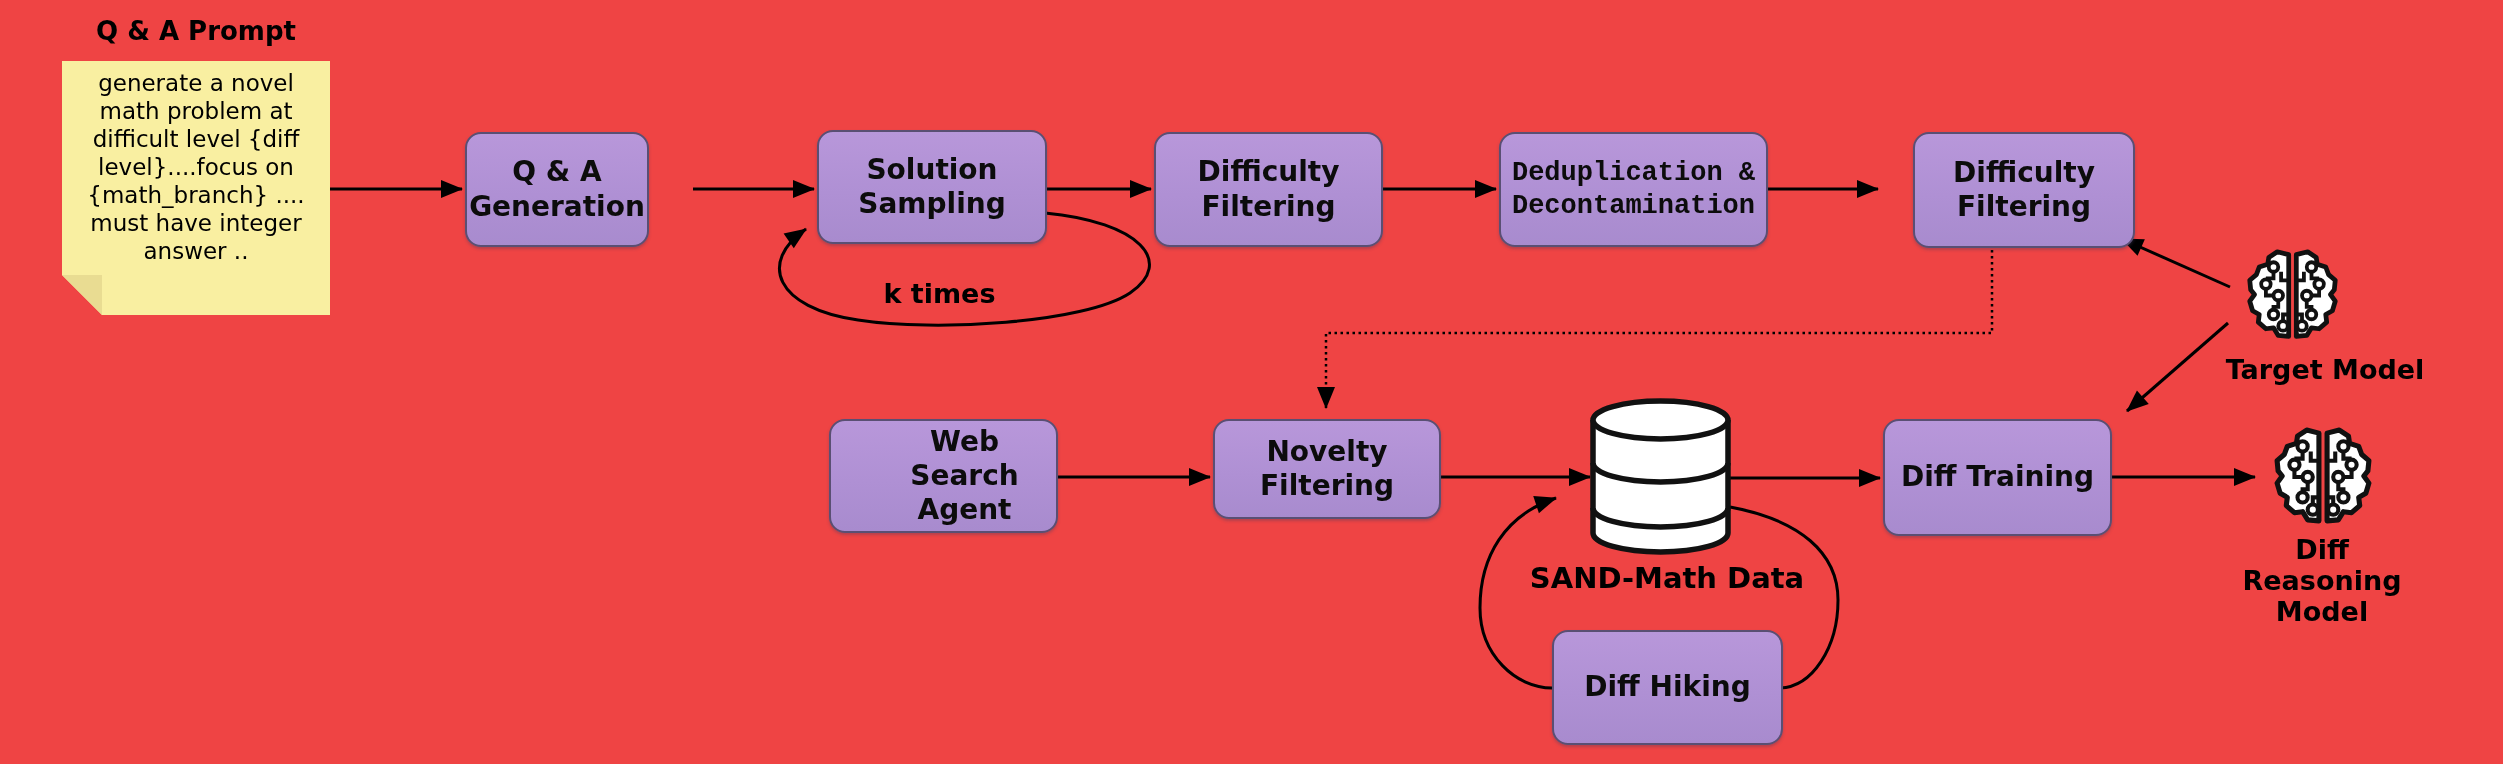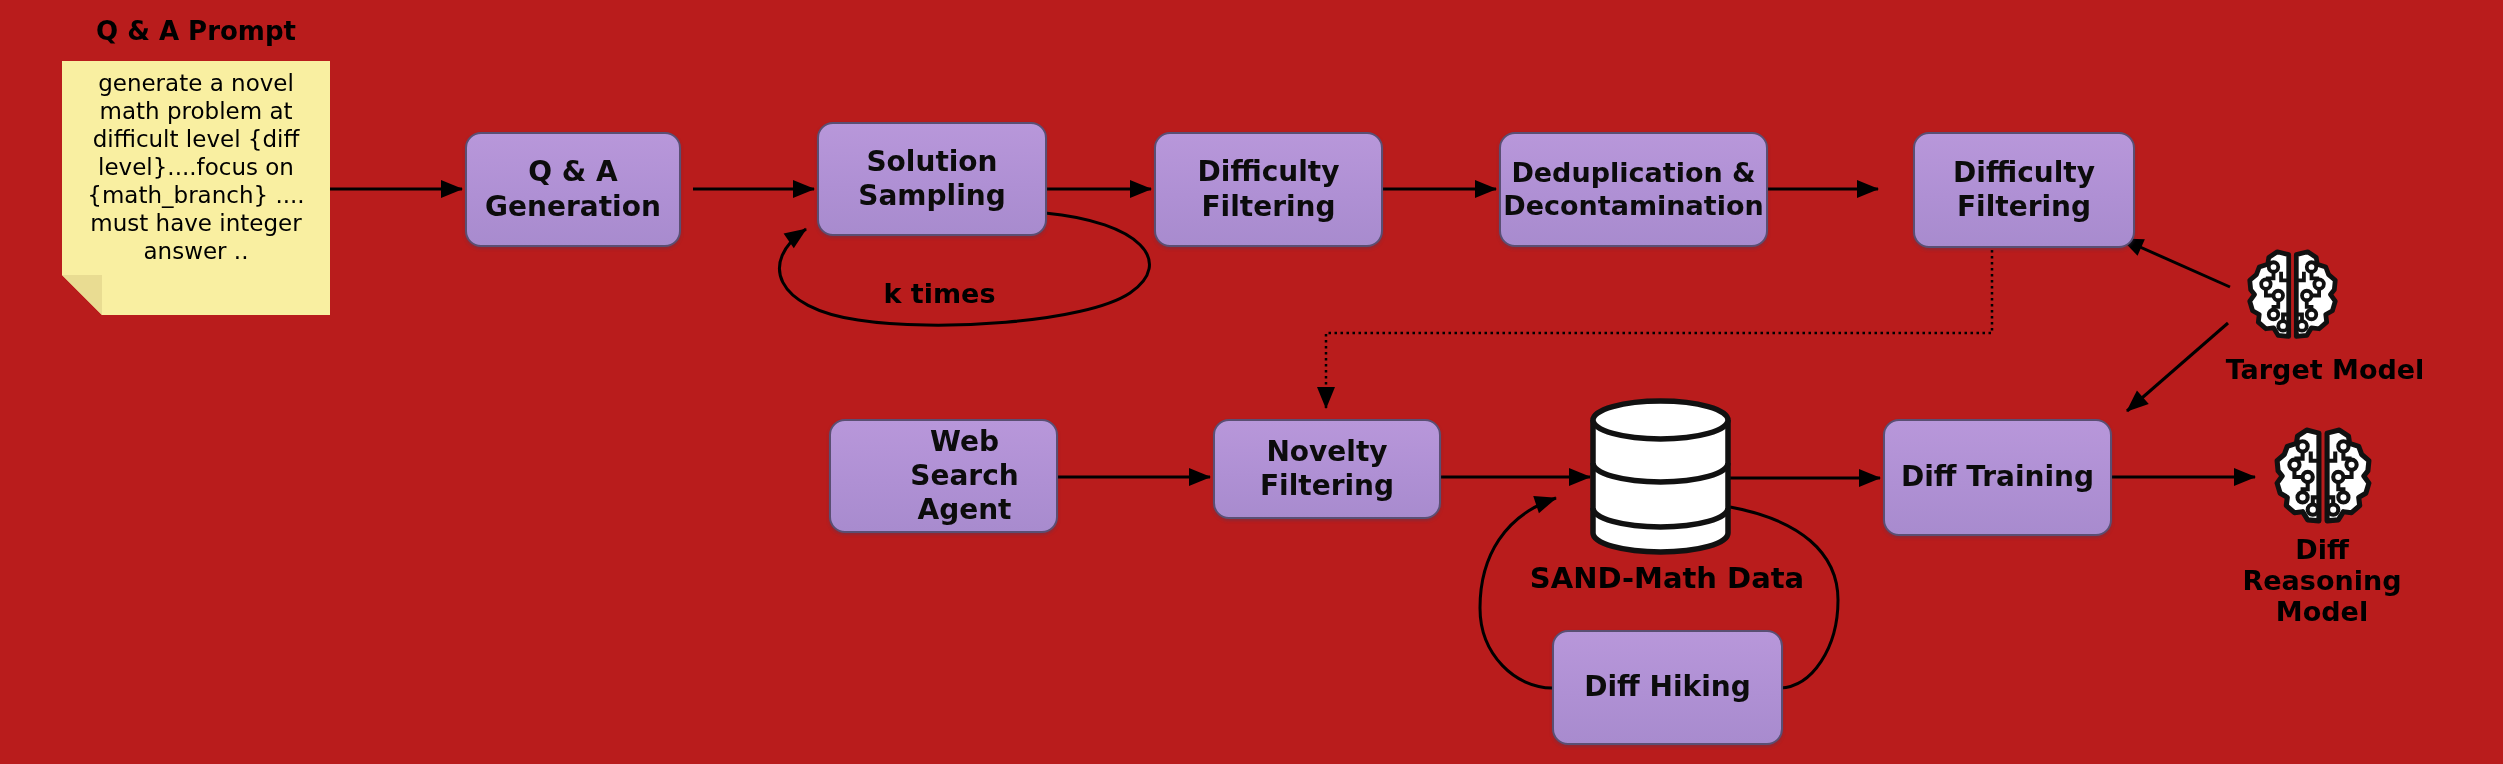--- a/index.html
+++ b/index.html
@@ -1,16 +1,16 @@
 <!DOCTYPE html>
 <html><head>
 <meta charset="utf-8">
 <style>
   html,body{margin:0;padding:0;background:#fff;}
-  .canvas{position:relative;width:2503px;height:764px;background:#b91c1c;overflow:hidden;
+  .canvas{position:relative;width:2503px;height:764px;background:#ef4444;overflow:hidden;
           font-family:"DejaVu Sans","Liberation Sans",sans-serif;color:#000;}
   svg.wires{position:absolute;left:0;top:0;}
   .node{position:absolute;box-sizing:border-box;
         background:linear-gradient(180deg,#b897da 0%,#af90d4 55%,#a88bce 100%);
         border:2.5px solid #5a4f73;border-radius:16px;
         display:flex;align-items:center;justify-content:center;text-align:center;
         font-weight:bold;font-size:28px;line-height:1.22;color:#0c0c0c;
         padding:4px 6px;box-shadow:0 2px 3px rgba(70,60,95,.35);}
   .lbl{position:absolute;font-weight:bold;text-align:center;color:#000;}
   .note-title{position:absolute;left:62px;top:16px;width:268px;text-align:center;
@@ -86,24 +86,24 @@
     </g>
     <g>
       <use href="#brain-proto" transform="translate(2272,426) scale(1.02)"></use>
     </g>
   </svg>
 
   <div class="note-title">Q &amp; A Prompt</div>
   <div class="note">generate a novel math problem at difficult level {diff level}....focus on {math_branch} .... must have integer answer ..</div>
   <div class="note-fold"></div>
 
-  <div class="node" style="left:465px;top:132px;width:216px;height:115px;">Q &amp; A Generation</div>
-  <div class="node" style="left:817px;top:122px;width:230px;height:114px;">Solution Sampling</div>
+  <div class="node" style="left:465px;top:132px;width:184px;height:115px;">Q &amp; A Generation</div>
+  <div class="node" style="left:817px;top:130px;width:230px;height:114px;">Solution Sampling</div>
   <div class="node" style="left:1154px;top:132px;width:229px;height:115px;">Difficulty Filtering</div>
-  <div class="node" style="left:1499px;top:132px;width:269px;height:115px;font-size:27px;padding:4px 4px;">Deduplication &amp; Decontamination</div>
+  <div class="node" style="left:1499px;top:132px;width:269px;height:115px;font-size:27px;padding:4px 4px;font-family:Liberation Mono, monospace;">Deduplication &amp; Decontamination</div>
   <div class="node" style="left:1881px;top:132px;width:222px;height:116px;margin-left:32px;">Difficulty Filtering</div>
   <div class="node" style="left:829px;top:419px;width:229px;height:114px;padding-left:48px;">Web Search Agent</div>
   <div class="node" style="left:1213px;top:419px;width:228px;height:100px;">Novelty Filtering</div>
   <div class="node" style="left:1883px;top:419px;width:229px;height:117px;">Diff Training</div>
   <div class="node" style="left:1552px;top:630px;width:231px;height:115px;">Diff Hiking</div>
 
   <div class="lbl" style="left:857px;top:278px;width:165px;font-size:27px;">k times</div>
   <div class="lbl" style="left:1528px;top:561px;width:278px;font-size:29px;">SAND-Math Data</div>
   <div class="lbl" style="left:2215px;top:354px;width:220px;font-size:27px;white-space:nowrap;">Target Model</div>
   <div class="lbl" style="left:2238px;top:534px;width:168px;font-size:27px;line-height:31px;">Diff Reasoning Model</div>

